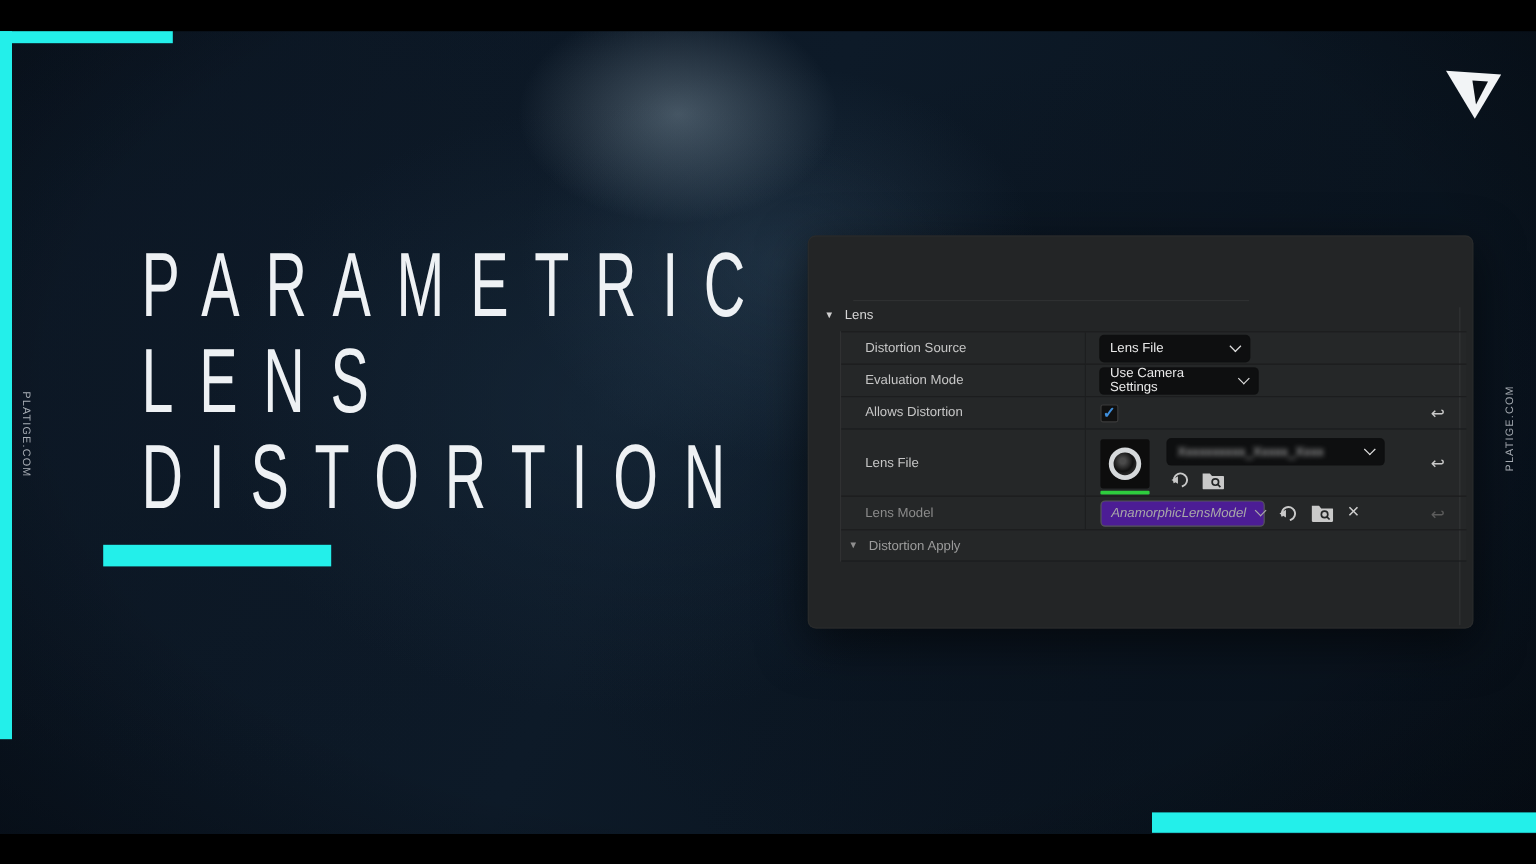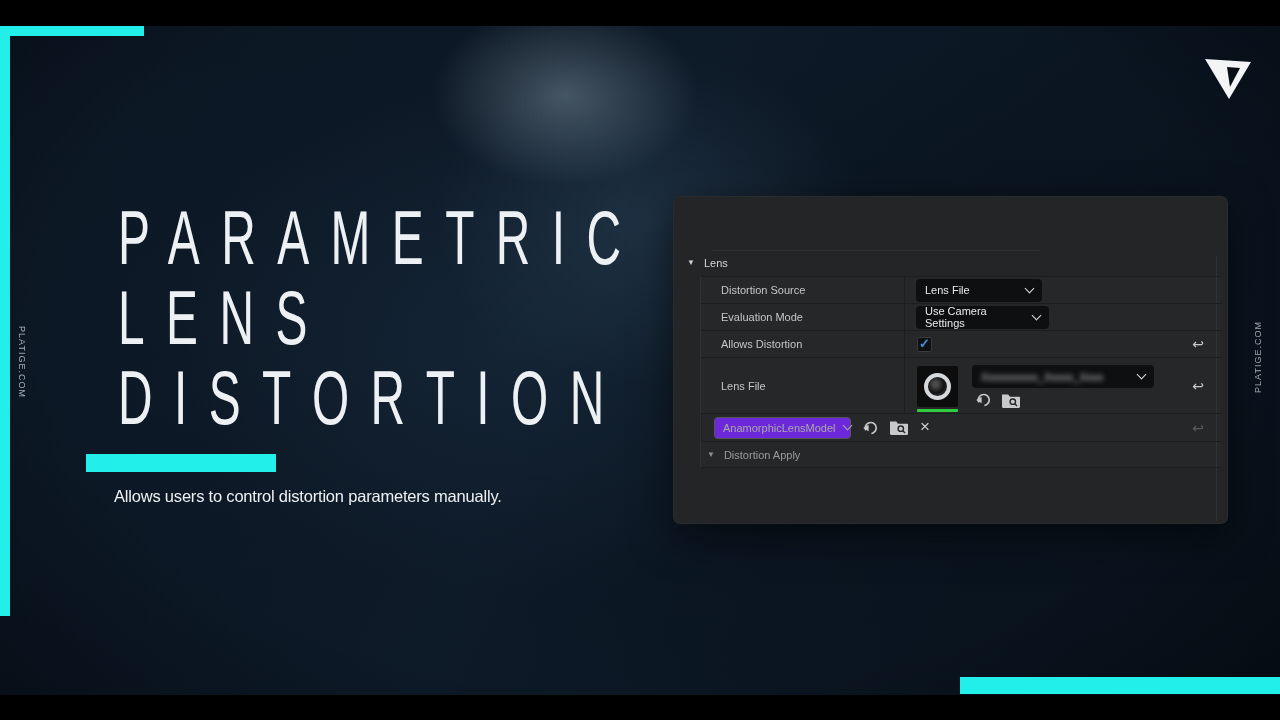--- a/index.html
+++ b/index.html
@@ -111,23 +111,23 @@
     background:radial-gradient(circle at 40% 38%, #4a4a4a 0 14%, #121212 52%, #242424 68%);
   }
   .green-bar { width:41px; height:3px; border-radius:1px; background:var(--asset-green,#2ecc3e); margin-top:2px; }
   .asset-right { margin-left:15px; display:flex; flex-direction:column; }
   .dd-asset { width:180px; }
   .blurred { filter:blur(2.4px); color:#c4c4c4; white-space:nowrap; overflow:hidden; max-width:150px; }
   .mini-icons { display:flex; align-items:center; gap:11px; margin-top:5px; padding-left:2px; }
   .icon-btn { cursor:pointer; display:inline-flex; align-items:center; }
 
   .combo {
-    width:137px; height:22px; background:#6d28d9; border:1px solid #55565a; border-radius:4px;
+    width:137px; height:22px; background:#4c1d95; border:1px solid #55565a; border-radius:4px;
     color:#a9a9a9; display:flex; align-items:center; justify-content:space-between;
-    padding:0 8px; cursor:pointer;
+    padding:0 8px; cursor:pointer;font-style:italic;
   }
   .model-icons { display:flex; align-items:center; gap:12px; margin-left:11px; }
   .x-glyph { color:#cfcfcf; font-size:17px; line-height:1; margin-top:-2px; }
 </style>
 </head>
 <body>
 
 <div class="stage">
   <div class="backdrop"></div>
   <div class="vignette"></div>
@@ -145,21 +145,20 @@
     <polygon points="1,5 47,8 25,45" fill="#f2f4f6"></polygon>
     <polygon points="23,13 36,14 26,33" fill="#0a0f16"></polygon>
   </svg>
 
   <div class="hero-title">
     <div>PARAMETRIC</div>
     <div>LENS</div>
     <div>DISTORTION</div>
   </div>
   <div class="title-underline"></div>
-  <div class="hero-sub">Allows users to control distortion parameters manually.</div>
 
   <div class="panel">
     <div class="panel-topline"></div>
     <div class="panel-scrollhint"></div>
 
     <div class="section-row section-lens">
       <span class="tri">▼</span>
       <span>Lens</span>
     </div>
 
@@ -225,20 +224,21 @@
                   </svg>
                 </span>
               </div>
             </div>
           </div>
           <span class="undo">↩</span>
         </div>
       </div>
 
       <div class="prop-row row-h28">
+        <div class="lbl dim">Lens Model</div>
         <div class="val">
           <div class="combo">
             <span>AnamorphicLensModel</span>
             <span class="chev gray"></span>
           </div>
           <div class="model-icons">
             <span class="icon-btn">
               <svg width="16" height="16" viewBox="0 0 16 16">
                 <circle cx="8.7" cy="8" r="5.5" stroke="#c9c9c9" stroke-width="1.6" fill="none" stroke-dasharray="27 8" transform="rotate(155 8.7 8)"></circle>
                 <path d="M1.2 8 l5.4 -3.2 v6.4 z" fill="#c9c9c9"></path>

